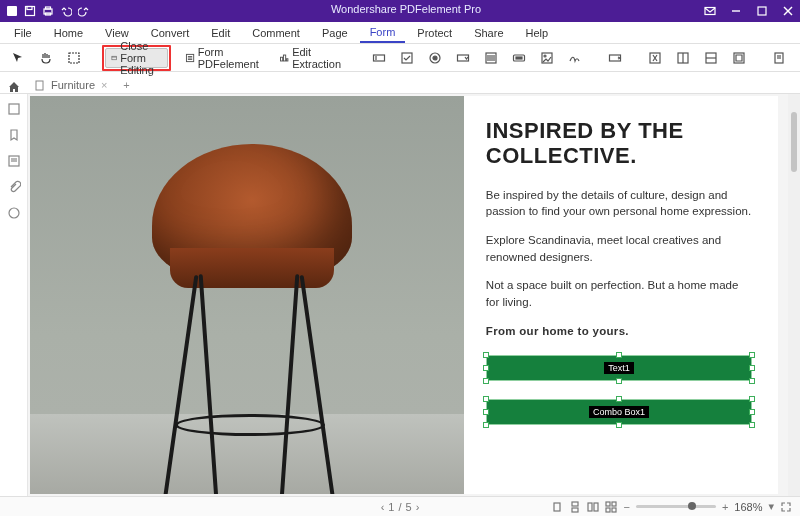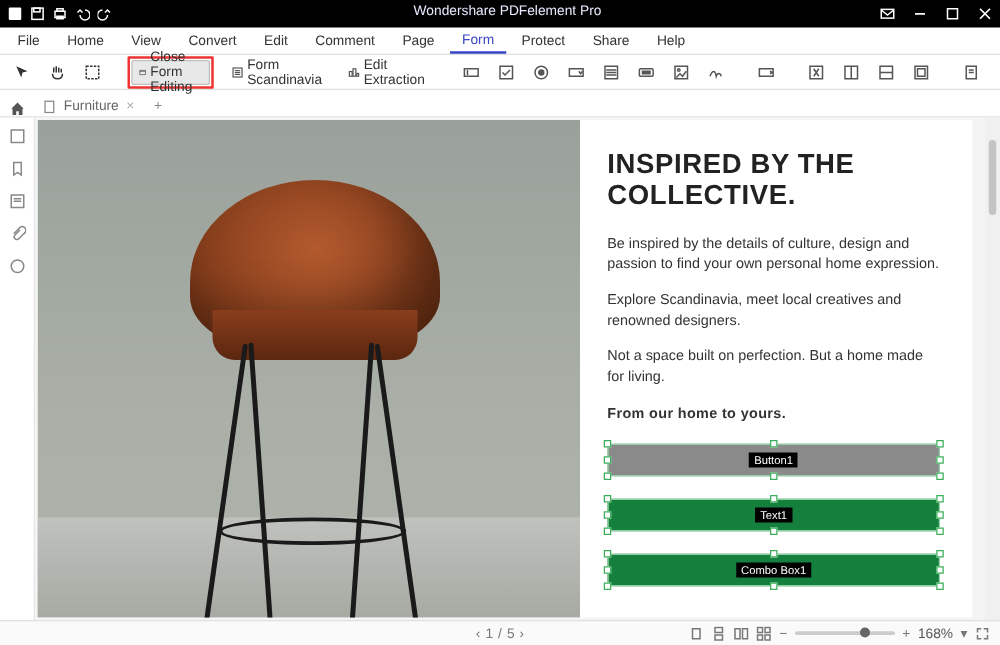--- a/index.html
+++ b/index.html
@@ -1,17 +1,17 @@
 <!DOCTYPE html>
 <html><head>
 <meta charset="utf-8">
 <style>
   * { margin:0; padding:0; box-sizing:border-box; font-family:"Segoe UI",Arial,sans-serif; }
   body { width:800px; height:516px; background:#fff; overflow:hidden; font-size:11px; color:#333; }
-  .titlebar { height:22px; background:#000000; display:flex; align-items:center; color:#fff; padding:0 6px;gap:28px; }
+  .titlebar { height:22px; background:#4c1d95; display:flex; align-items:center; color:#fff; padding:0 6px;gap:28px; }
   .tb-left { display:flex; align-items:center; gap:6px; }
   .tb-left svg,.tb-right svg { width:12px; height:12px; }
   .app-title { position:absolute; width:800px; text-align:center; top:3px; pointer-events:none; font-size:11px; color:#e8eaff; }
   .tb-right { margin-left:auto; display:flex; align-items:center; gap:14px; }
   .menubar { height:22px; display:flex; align-items:center; border-bottom:1px solid #e0e0e0; padding:0 4px; gap:2px; }
   .menubar .mi { padding:3px 10px; cursor:pointer; }
   .menubar .mi.active { color:#3a44c6; border-bottom:2px solid #3a44c6; }
   .ribbon { height:28px; display:flex; align-items:center; border-bottom:1px solid #e0e0e0; padding:0 6px; gap:4px; }
   .rb-btn { display:flex; align-items:center; gap:3px; padding:3px 5px; height:20px; border-radius:2px; cursor:pointer; }
   .rb-btn.text { border:1px solid transparent; }
@@ -161,21 +161,21 @@
           <line x1="2" y1="5" x2="12" y2="5"></line>
         </svg>
       <span>Close Form Editing</span>
     </span>
   </span>
   <span class="rb-btn text">
     <svg class="ico" viewBox="0 0 14 14" fill="none" stroke="#555" stroke-width="1.3">
         <rect x="2" y="2" width="10" height="10"></rect>
         <path d="M4 5h6M4 7h6M4 9h6"></path>
       </svg>
-    <span>Form Scandinavia</span>
+    <span>Form PDFelement</span>
   </span>
   <span class="rb-btn text">
     <svg class="ico" viewBox="0 0 14 14" fill="none" stroke="#555" stroke-width="1.3">
         <rect x="2" y="6" width="3" height="5"></rect>
         <rect x="6" y="3" width="3" height="8"></rect>
         <rect x="10" y="8" width="2" height="3"></rect>
       </svg>
     <span>Edit Extraction</span>
   </span>
   <div class="sep"></div>
@@ -335,31 +335,20 @@
           <div class="ring"></div>
         </div>
       </div>
       <div class="page-right">
         <h1>INSPIRED BY THE COLLECTIVE.</h1>
         <p class="para">Be inspired by the details of culture, design and passion to find your own personal home expression.</p>
         <p class="para">Explore Scandinavia, meet local creatives and renowned designers.</p>
         <p class="para">Not a space built on perfection. But a home made for living.</p>
         <p class="para bold">From our home to yours.</p>
 
-        <div class="form-field fill1">
-          <span class="ff-label">Button1</span>
-          <span class="hnd tl"></span>
-            <span class="hnd tm"></span>
-            <span class="hnd tr"></span>
-          <span class="hnd ml"></span>
-            <span class="hnd mr"></span>
-          <span class="hnd bl"></span>
-            <span class="hnd bm"></span>
-            <span class="hnd br"></span>
-        </div>
         <div class="form-field fill2">
           <span class="ff-label">Text1</span>
           <span class="hnd tl"></span>
             <span class="hnd tm"></span>
             <span class="hnd tr"></span>
           <span class="hnd ml"></span>
             <span class="hnd mr"></span>
           <span class="hnd bl"></span>
             <span class="hnd bm"></span>
             <span class="hnd br"></span>

